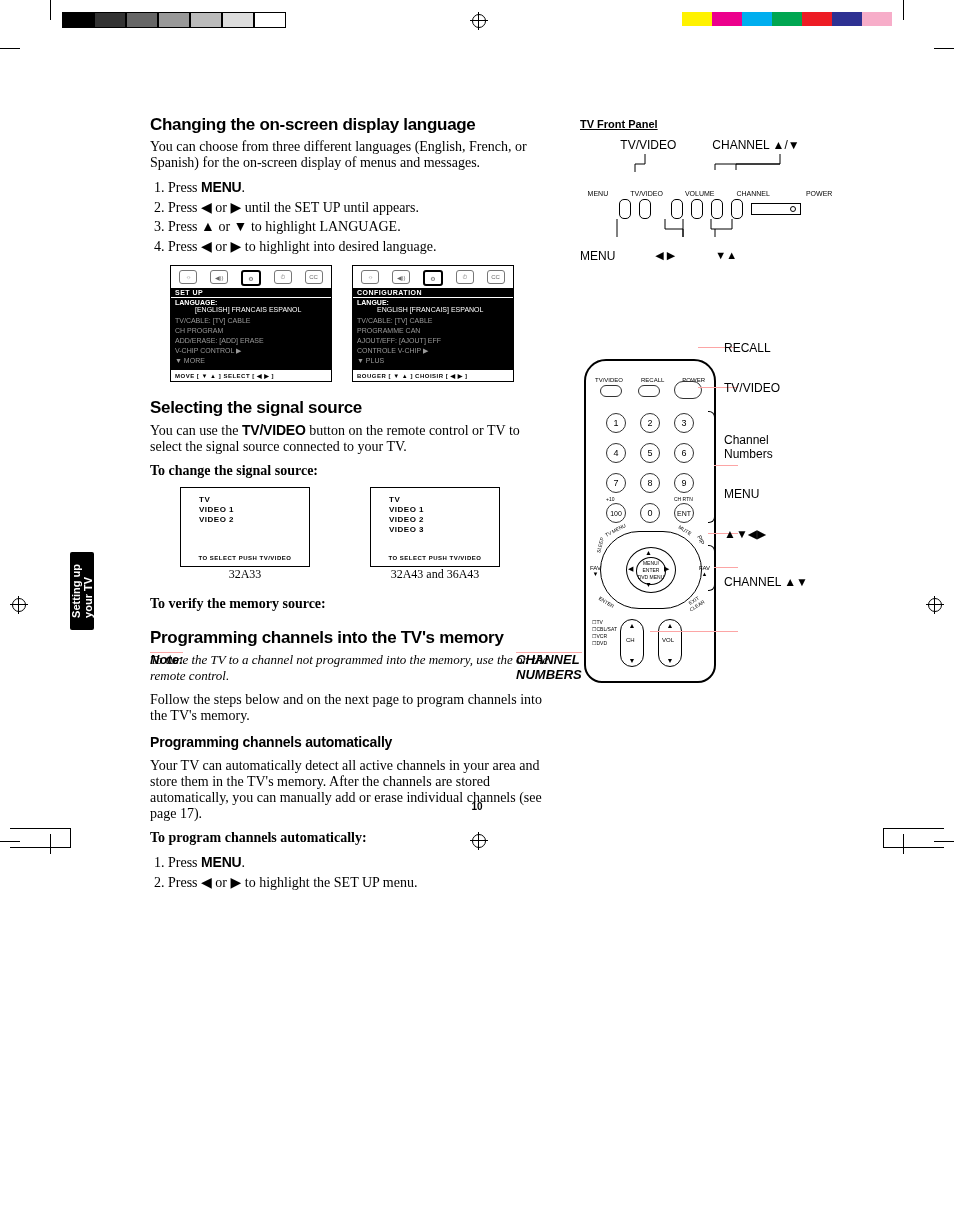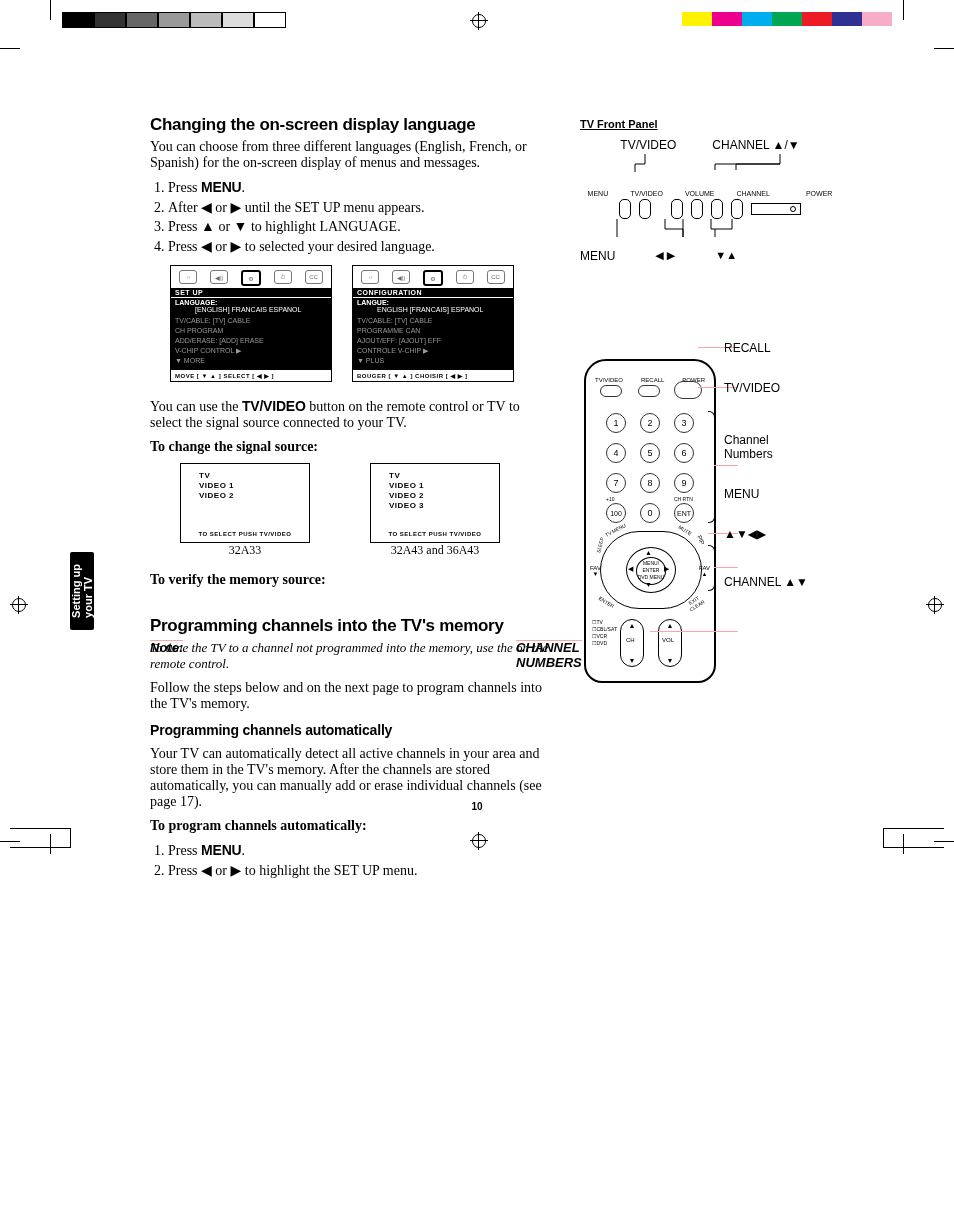--- a/index.html
+++ b/index.html
@@ -121,23 +121,23 @@
   <div class="tab">
     <span>Setting up<br>your TV</span>
   </div>
 
   <div class="content">
 
     <h2>Changing the on-screen display language</h2>
     <p>You can choose from three different languages (English, French, or Spanish) for the on-screen display of menus and messages.</p>
     <ol>
       <li><span>Press </span><b class="subbold">MENU</b><span>.</span></li>
-      <li>After ◀ or ▶ until the SET UP menu appears.</li>
+      <li>Press ◀ or ▶ until the SET UP until appears.</li>
       <li>Press ▲ or ▼ to highlight LANGUAGE.</li>
-      <li>Press ◀ or ▶ to selected your desired language.</li>
+      <li>Press ◀ or ▶ to highlight into desired language.</li>
     </ol>
 
     <div class="osd-row">
       <div class="osd">
         <div class="iconrow">
             <div class="ic">☼</div>
             <div class="ic">◀))</div>
             <div class="ic" style="border-width:2px;border-color:#000">⚙</div>
             <div class="ic">⏱</div>
             <div class="ic">CC</div>
@@ -167,20 +167,21 @@
           <div>TV/CABLE:              [TV]  CABLE</div>
           <div>PROGRAMME CAN</div>
           <div>AJOUT/EFF:           [AJOUT]  EFF</div>
           <div>CONTROLE V-CHIP  ▶</div>
           <div>▼ PLUS</div>
         </div>
         <div class="foot">BOUGER [ ▼ ▲ ]    CHOISIR [ ◀  ▶ ]</div>
       </div>
     </div>
 
+    <h2>Selecting the signal source</h2>
     <p><span>You can use the </span><b class="subbold">TV/VIDEO</b><span> button on the remote control or TV to select the signal source connected to your TV.</span></p>
     <p class="bold">To change the signal source:</p>
 
     <div class="sig-row">
       <div>
         <div class="sigbox">
           <div class="line">TV</div>
           <div class="line">VIDEO 1</div>
           <div class="line">VIDEO 2</div>
           <div class="foot">TO SELECT PUSH TV/VIDEO</div>
@@ -194,21 +195,21 @@
           <div class="line">VIDEO 2</div>
           <div class="line">VIDEO 3</div>
           <div class="foot">TO SELECT PUSH TV/VIDEO</div>
         </div>
         <div class="sig-caption">32A43 and 36A43</div>
       </div>
     </div>
 
     <p class="bold" style="margin-top:14px">To verify the memory source:</p>
 
-    <h2 style="margin-top:28px">Programming channels into the TV's memory</h2>
+    <h2 style="margin-top:16px">Programming channels into the TV's memory</h2>
     <p class="note"><b class="lead">Note:</b><span> To tune the TV to a channel not programmed into the memory, use the </span><b class="lead" style="font-style:italic">CHANNEL NUMBERS</b><span> on the remote control.</span></p>
     <p>Follow the steps below and on the next page to program channels into the TV's memory.</p>
     <p class="subbold" style="font-size:14px; margin-top:10px">Programming channels automatically</p>
     <p>Your TV can automatically detect all active channels in your area and store them in the TV's memory. After the channels are stored automatically, you can manually add or erase individual channels (see page 17).</p>
     <p class="bold">To program channels automatically:</p>
     <ol>
       <li><span>Press </span><b class="subbold">MENU</b><span>.</span></li>
       <li>Press ◀ or ▶ to highlight the SET UP menu.</li>
     </ol>
   </div>

